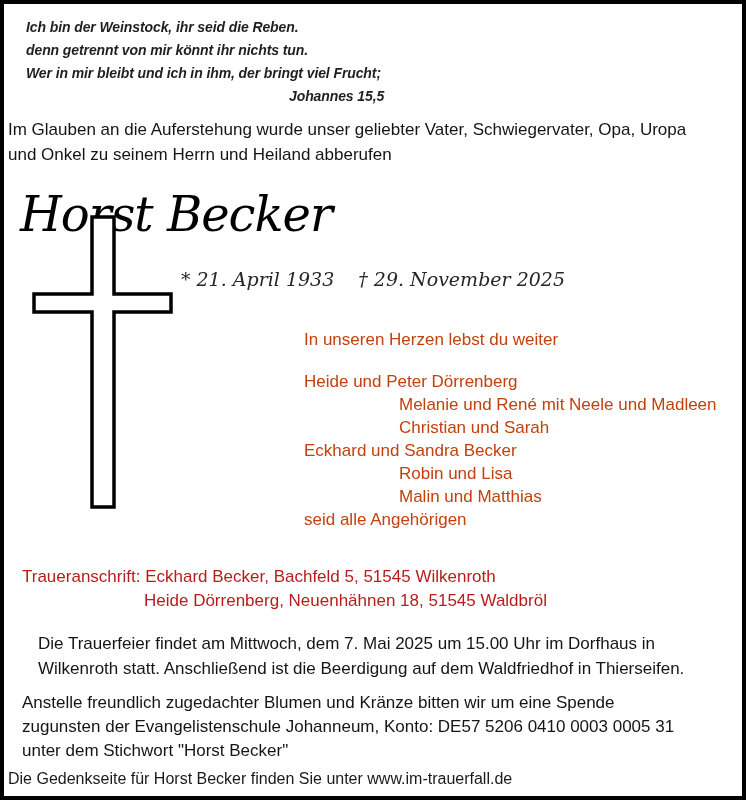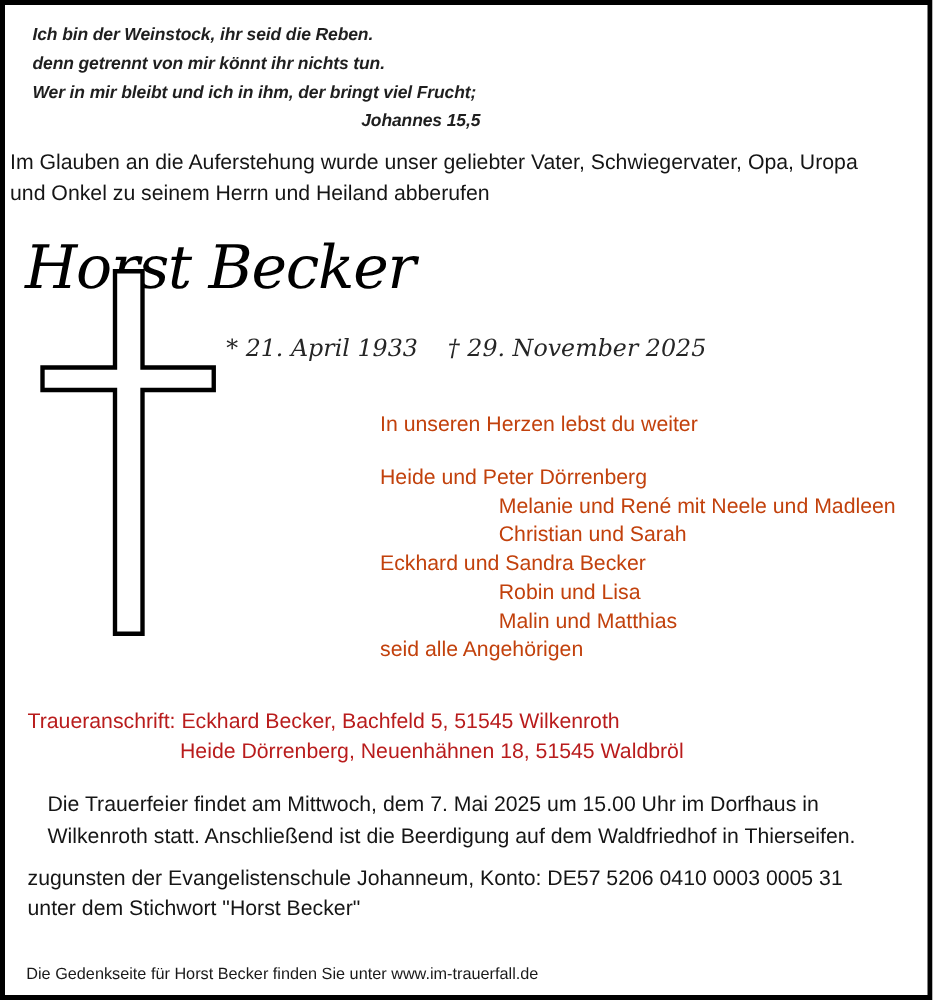--- a/index.html
+++ b/index.html
@@ -122,23 +122,23 @@
     top: 687px;
     font-size: 17px;
     line-height: 24px;
     color: #151515;
     white-space: nowrap;
   }
 
   
   .footer {
     position: absolute;
-    left: 17px;
+    left: 4px;
     top: 766px;
-    font-size: 13px;
+    font-size: 16px;
     line-height: 18px;
     color: #1a1a1a;
     white-space: nowrap;
   }
 </style>
 </head>
 <body>
 
 <div class="page">
 
@@ -179,19 +179,20 @@
     <div>Traueranschrift: Eckhard Becker, Bachfeld 5, 51545 Wilkenroth</div>
     <div class="line2">Heide Dörrenberg, Neuenhähnen 18, 51545 Waldbröl</div>
   </div>
 
   <div class="funeral">
     <div>Die Trauerfeier findet am Mittwoch, dem 7. Mai 2025 um 15.00 Uhr im Dorfhaus in</div>
     <div>Wilkenroth statt. Anschließend ist die Beerdigung auf dem Waldfriedhof in Thierseifen.</div>
   </div>
 
   <div class="donation">
+    <div>Anstelle freundlich zugedachter Blumen und Kränze bitten wir um eine Spende</div>
     <div>zugunsten der Evangelistenschule Johanneum, Konto: DE57 5206 0410 0003 0005 31</div>
     <div>unter dem Stichwort "Horst Becker"</div>
   </div>
 
   <div class="footer">Die Gedenkseite für Horst Becker finden Sie unter www.im-trauerfall.de</div>
 
 </div>
 
 </body></html>

